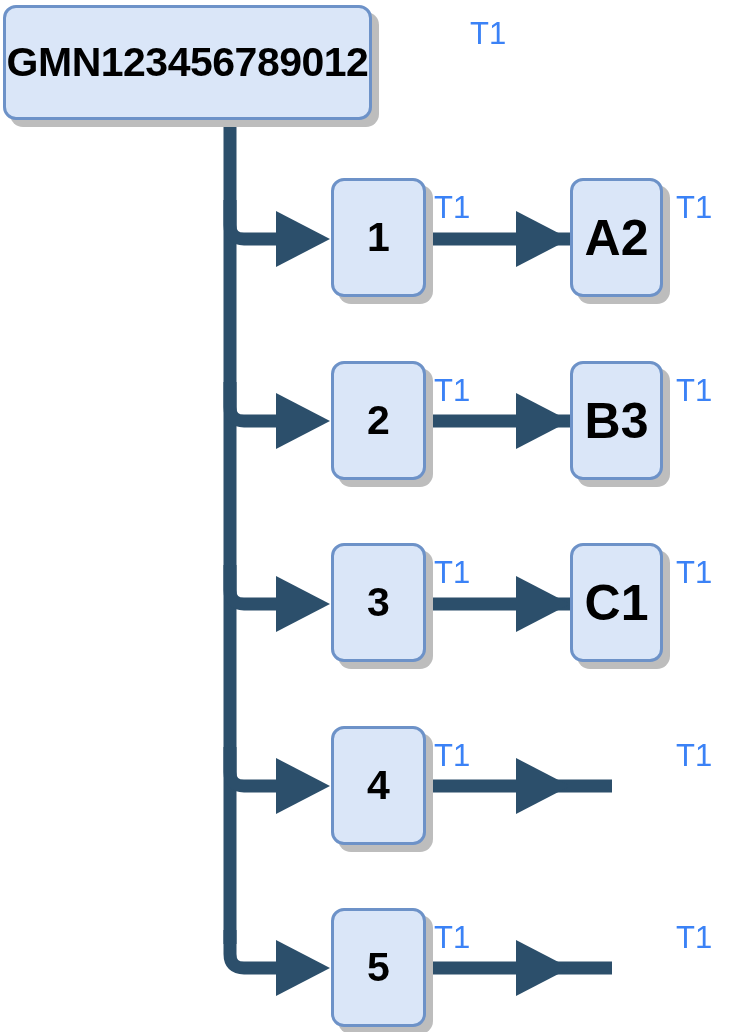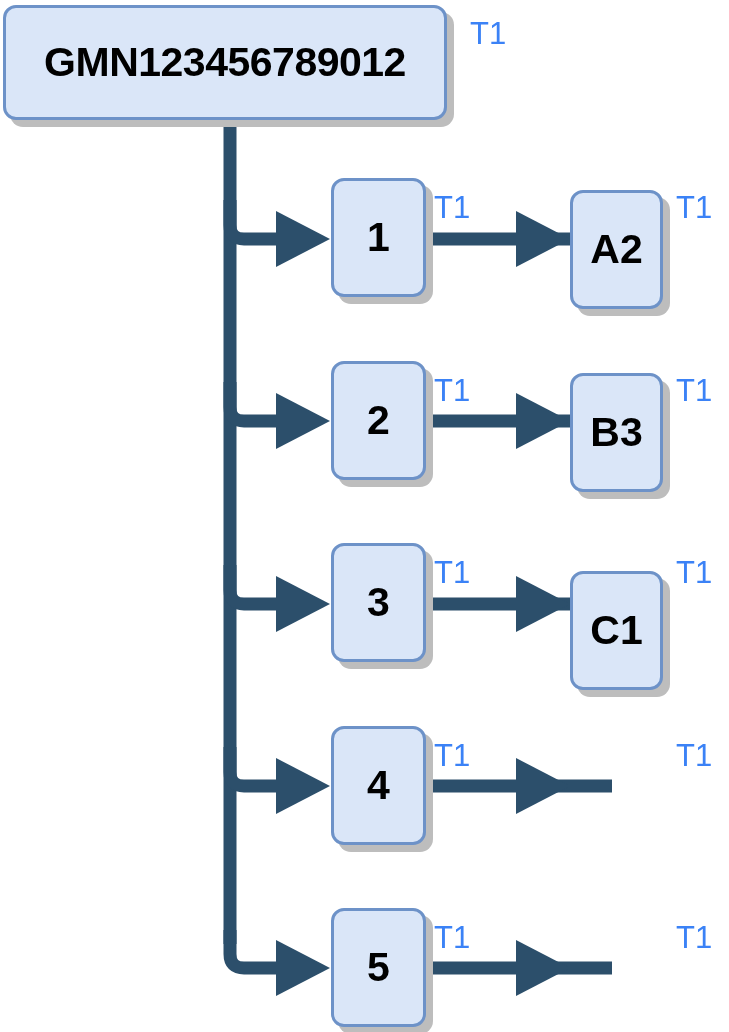--- a/index.html
+++ b/index.html
@@ -34,38 +34,37 @@
     display: flex;
     align-items: center;
     justify-content: center;
     color: #000000;
     font-weight: bold;
     z-index: 2;
   }
   .node-root {
     left: 3px;
     top: 5px;
-    width: 444px;
+    width: 369px;
     height: 115px;
     font-size: 41px;
     letter-spacing: -0.5px;
     border-radius: 13px;
   }
   .node-mid {
     left: 331px;
     width: 95px;
     height: 119px;
     font-size: 41px;
   }
   .node-leaf {
     left: 570px;
     width: 93px;
     height: 119px;
-    font-size: 41px;
-    margin-top: 12px;
+    font-size: 50px;
   }
   .tag {
     position: absolute;
     font-size: 31px;
     font-weight: normal;
     color: #3b82f6;
     line-height: 1;
     white-space: nowrap;
     z-index: 3;
   }
@@ -116,21 +115,21 @@
   <div class="node node-leaf" style="top:178px;">A2</div>
   <div class="tag" style="left:676px; top:192px;">T1</div>
 
   <div class="node node-mid" style="top:361px;">2</div>
   <div class="tag" style="left:434px; top:375px;">T1</div>
   <div class="node node-leaf" style="top:361px;">B3</div>
   <div class="tag" style="left:676px; top:375px;">T1</div>
 
   <div class="node node-mid" style="top:543px;">3</div>
   <div class="tag" style="left:434px; top:557px;">T1</div>
-  <div class="node node-leaf" style="top:559px;">C1</div>
+  <div class="node node-leaf" style="top:543px;">C1</div>
   <div class="tag" style="left:676px; top:557px;">T1</div>
 
   <div class="node node-mid" style="top:726px;">4</div>
   <div class="tag" style="left:434px; top:740px;">T1</div>
   <div class="tag" style="left:676px; top:740px;">T1</div>
 
   <div class="node node-mid" style="top:908px;">5</div>
   <div class="tag" style="left:434px; top:922px;">T1</div>
   <div class="tag" style="left:676px; top:922px;">T1</div>
 

